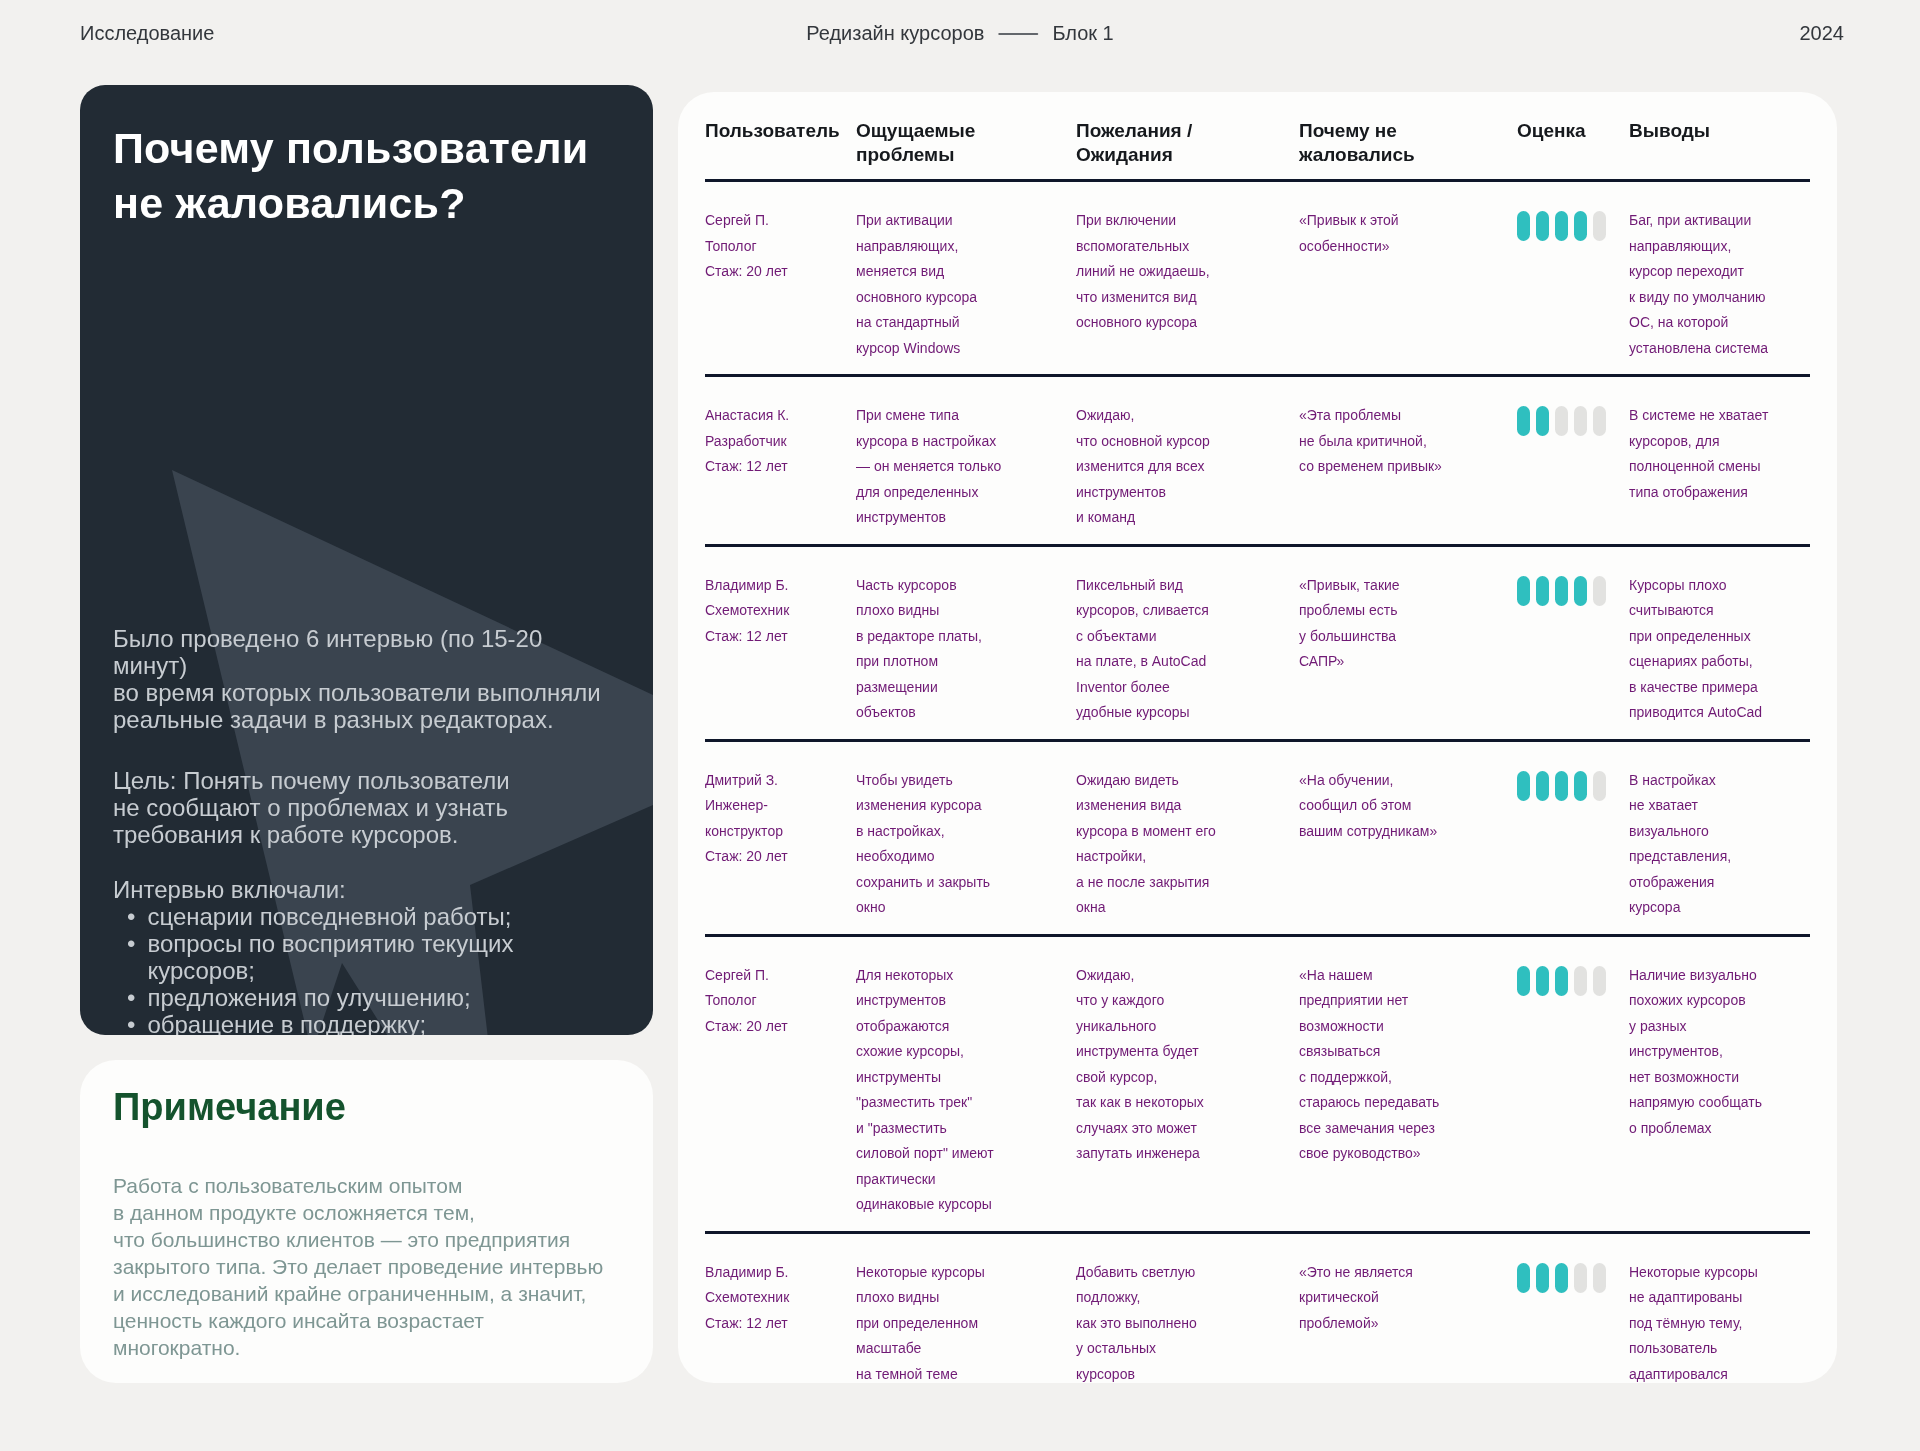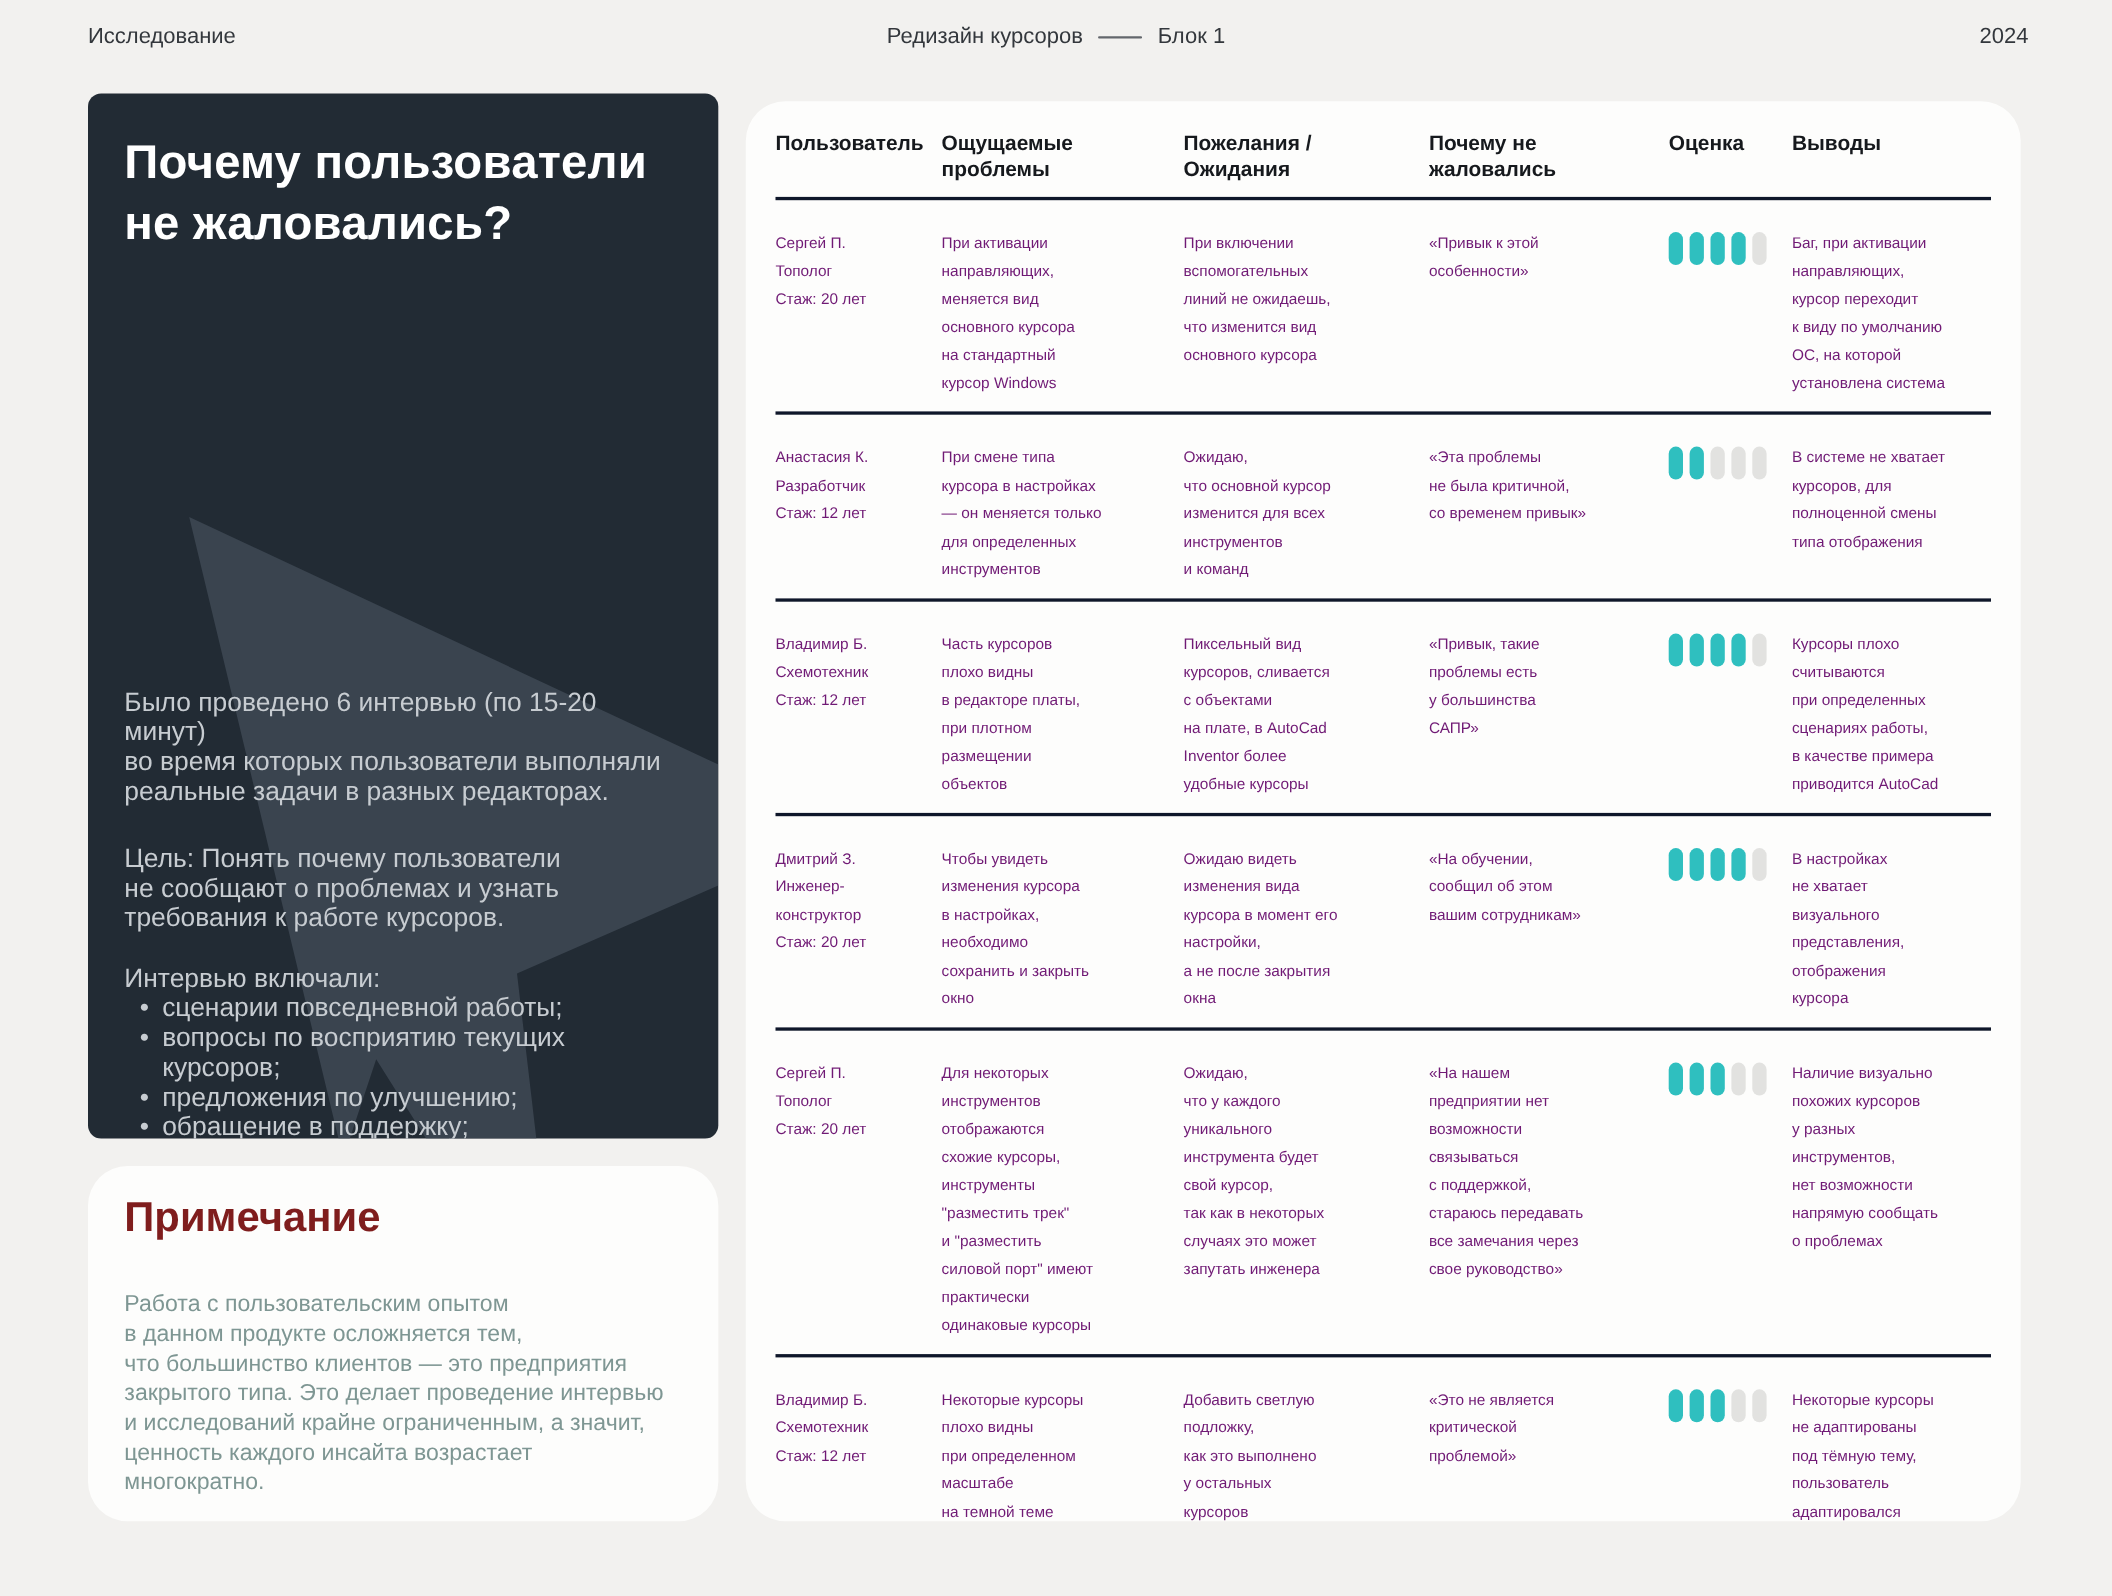--- a/index.html
+++ b/index.html
@@ -19,21 +19,21 @@
   .th-right { position:absolute; right:76px; top:22px; font-size:20px; color:#33373c;text-align:right; }
   .th-center{
     position:absolute; left:50%; top:22px; transform:translateX(-50%);
     display:flex; align-items:center; gap:14px; font-size:20px; color:#33373c; white-space:nowrap;
   }
   .th-dash { display:inline-block; width:40px; height:2px; background:#63676c; border-radius:1px; }
 
   
   .intro-card {
     position:absolute; left:80px; top:85px; width:573px; height:950px;
-    background:#222b34; border-radius:12px; overflow:hidden;
+    background:#222b34; border-radius:25px; overflow:hidden;
   }
   .intro-arrow { position:absolute; left:0; top:0; width:573px; height:950px; }
   .intro-title {
     position:absolute; left:33px; top:36px; width:500px;
     font-size:43px; line-height:55px; font-weight:bold; color:#ffffff; letter-spacing:0.2px;
   }
   .intro-body {
     position:absolute; left:33px; top:540px; width:510px;
     font-size:24px; line-height:27px; color:#c7ccd1;
   }
@@ -43,21 +43,21 @@
   .intro-list li { display:flex; gap:12px; }
   .intro-list li .dot { flex:0 0 auto; padding-left:14px; }
 
   
   .note-card {
     position:absolute; left:80px; top:1060px; width:573px; height:323px;
     background:#fdfdfc; border-radius:36px;
   }
   .note-title {
     position:absolute; left:33px; top:26px;
-    font-size:38px; font-weight:bold; color:#7f1d1d;
+    font-size:38px; font-weight:bold; color:#14532d;
   }
   .note-body {
     position:absolute; left:33px; top:112px; width:510px;
     font-size:21px; line-height:27px; color:#7e9693;
   }
 
   
   .table-card {
     position:absolute; left:678px; top:92px; width:1159px; height:1291px;
     background:#fdfdfc; border-radius:36px; padding:0 27px;

